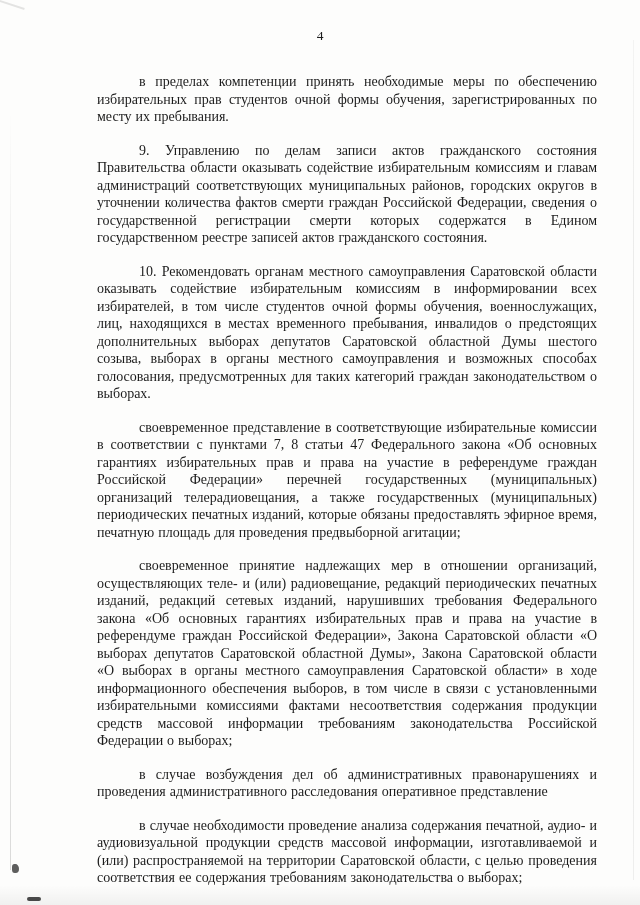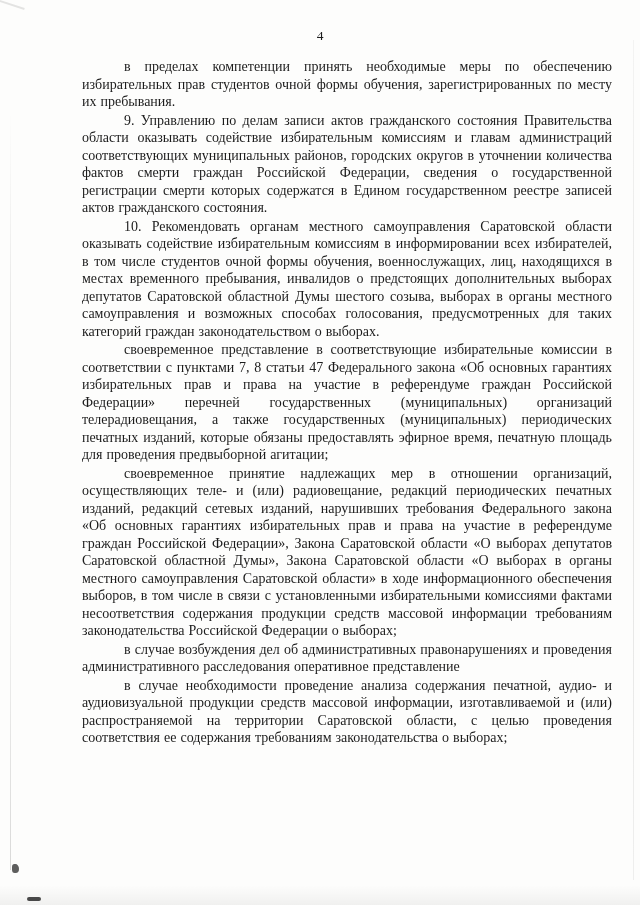--- a/index.html
+++ b/index.html
@@ -25,21 +25,21 @@
     font-size: 13.5px;
     line-height: 16px;
   }
   .doc-body {
     position: absolute;
     top: 57px;
     left: 81px;
     width: 532px;
   }
   .para {
-    margin: 1px;
+    margin: 16px;
     padding: 0;
     text-align: justify;
     text-indent: 42px;
     font-size: 14px;
     line-height: 17.5px;
     word-spacing: 0.5px;
   }
   
   .artifact { position: absolute; pointer-events: none; }
   .edge-left {

